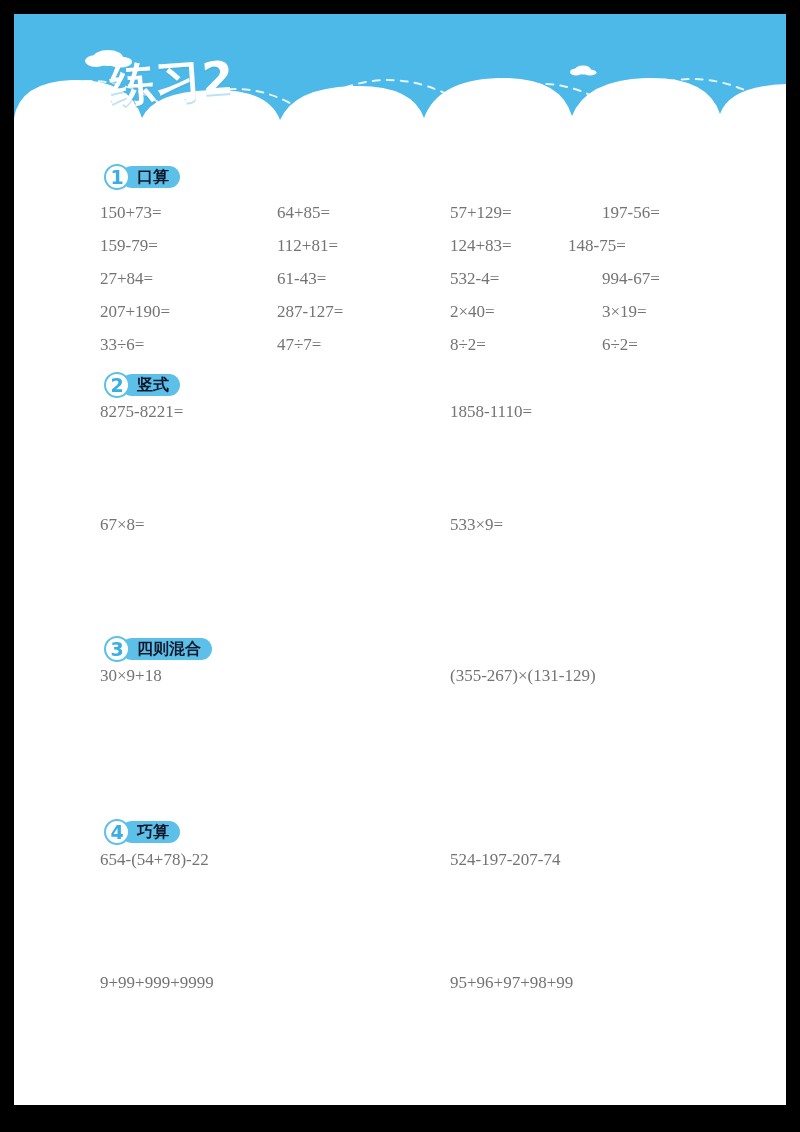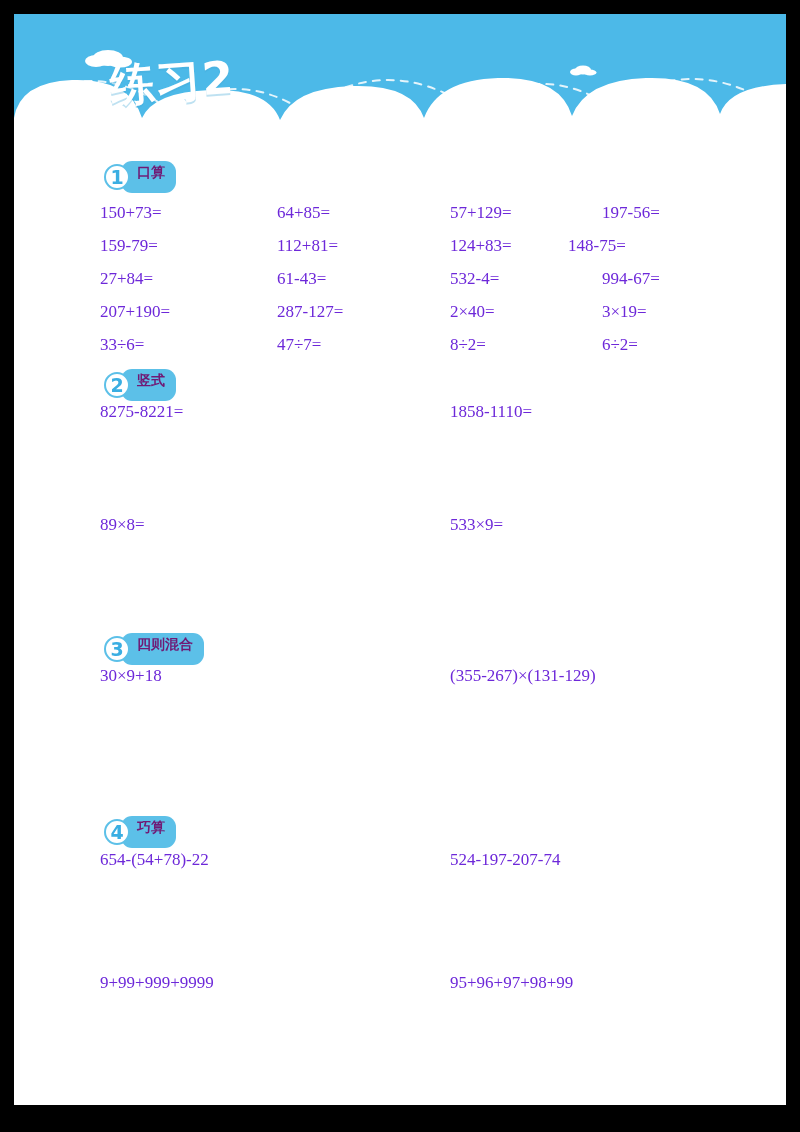--- a/index.html
+++ b/index.html
@@ -82,36 +82,36 @@
     font-family: "DejaVu Sans", sans-serif;
     font-size: 19px;
     font-weight: bold;
     line-height: 22px;
     text-align: center;
   }
   .badge-pill {
     position: relative;
     margin-left: -9px;
     z-index: 2;
-    height: 32px;
+    height: 22px;
     padding: 0 11px 0 16px;
     border-radius: 11px;
     background: #5cc0e8;
-    color: #701a75;
+    color: #0f172a;
     font-family: "DejaVu Sans", sans-serif;
-    font-size: 14px;
+    font-size: 16px;
     font-weight: bold;
     line-height: 22px;
     white-space: nowrap;
   }
 
   
   .prob {
     position: absolute;
-    color: #6d28d9;
+    color: #737373;
     font-family: "Liberation Serif", serif;
     font-size: 17px;
     line-height: 20px;
     white-space: nowrap;
   }
 </style>
 </head>
 <body>
 
 <div class="page-frame">
@@ -185,21 +185,21 @@
     <div class="prob" style="left:588px; top:321px;">6÷2=</div>
 
     <div class="badge" style="left:90px; top:358px;">
       <div class="badge-num">2</div>
       <div class="badge-pill">竖式</div>
     </div>
 
     <div class="prob" style="left:86px;  top:388px;">8275-8221=</div>
     <div class="prob" style="left:436px; top:388px;">1858-1110=</div>
 
-    <div class="prob" style="left:86px;  top:501px;">89×8=</div>
+    <div class="prob" style="left:86px;  top:501px;">67×8=</div>
     <div class="prob" style="left:436px; top:501px;">533×9=</div>
 
     <div class="badge" style="left:90px; top:622px;">
       <div class="badge-num">3</div>
       <div class="badge-pill">四则混合</div>
     </div>
 
     <div class="prob" style="left:86px;  top:652px;">30×9+18</div>
     <div class="prob" style="left:436px; top:652px;">(355-267)×(131-129)</div>
 

